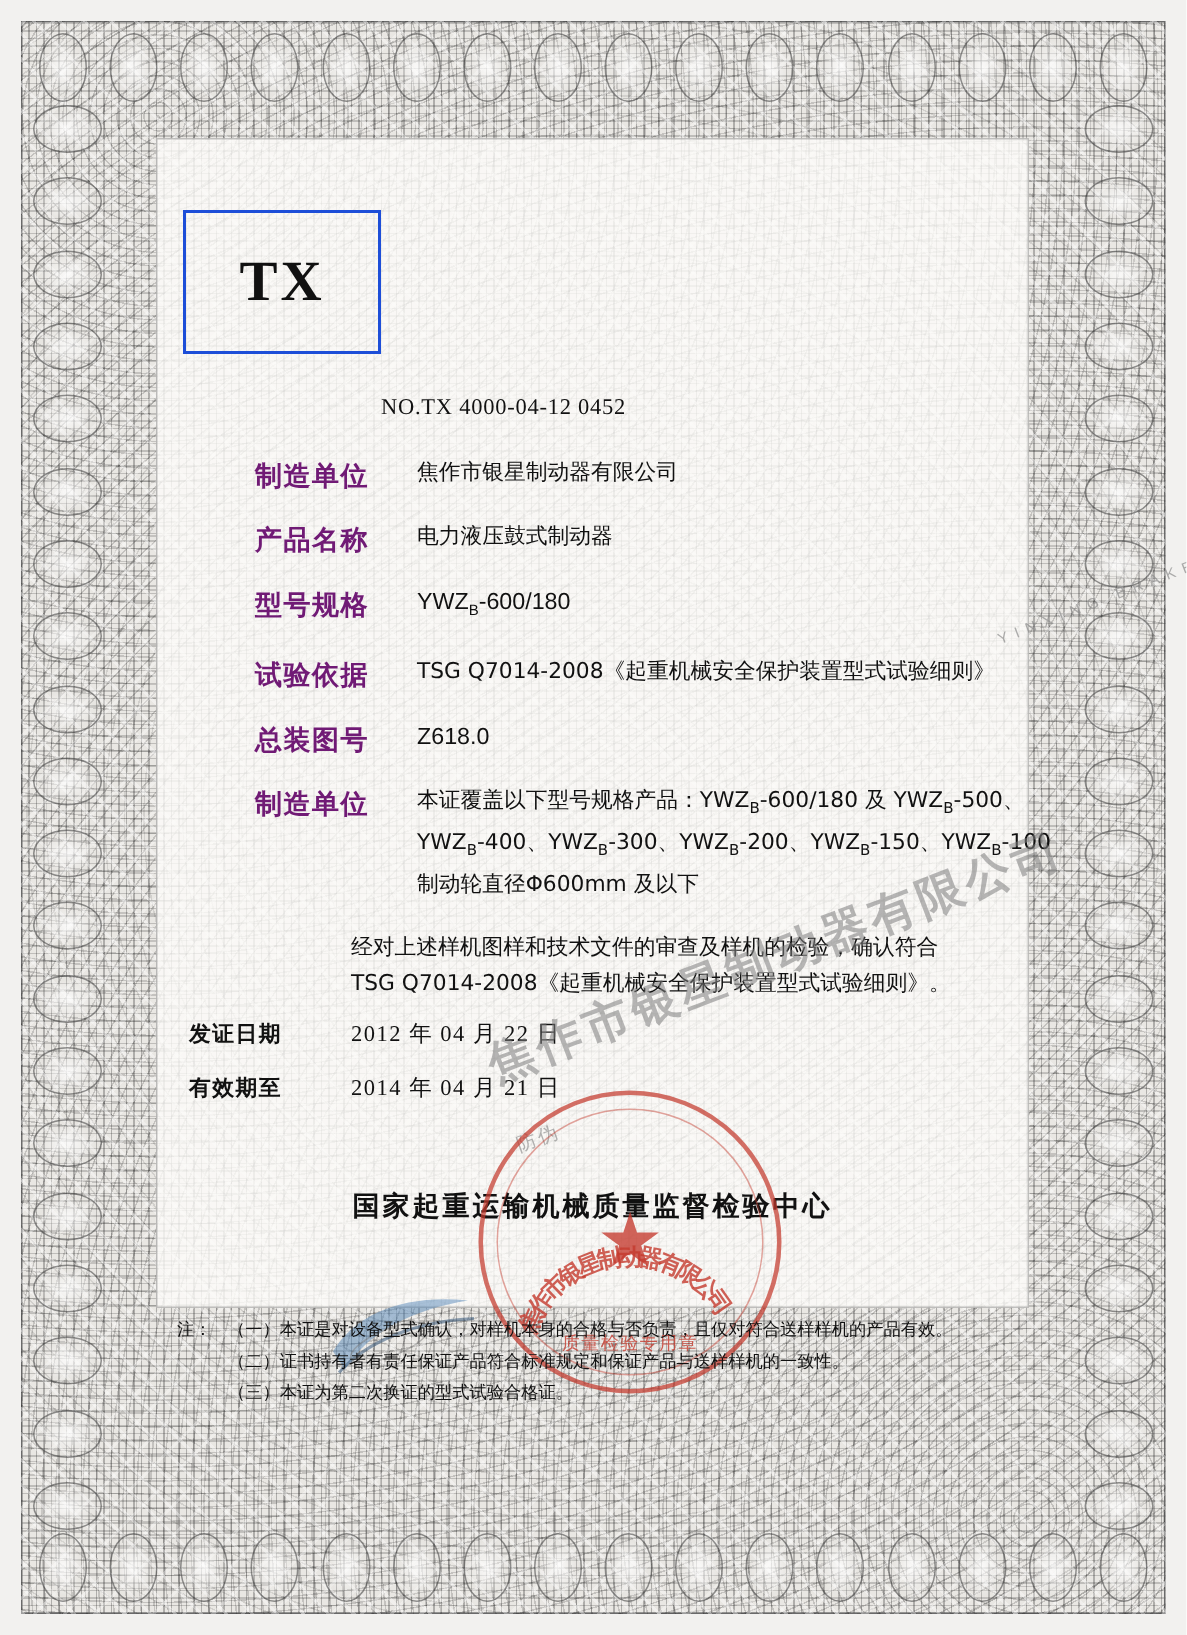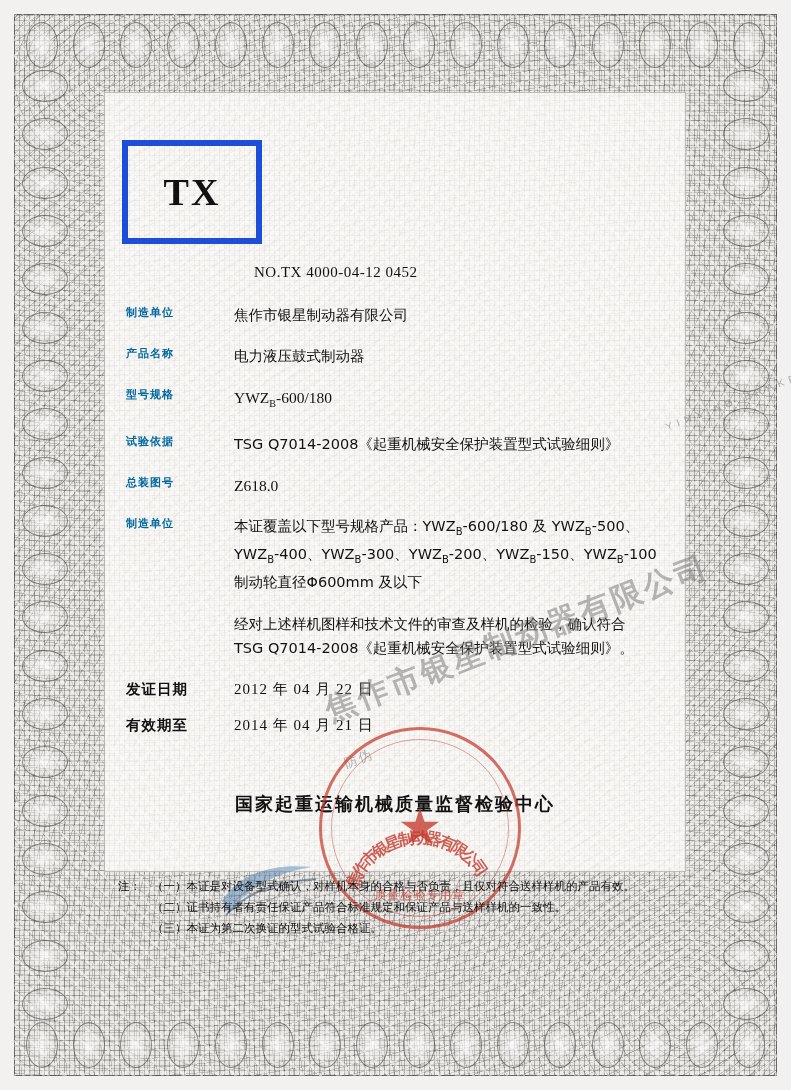--- a/index.html
+++ b/index.html
@@ -95,21 +95,21 @@
     height: 780px;
   }
 
   
   .tx-box {
     position: absolute;
     left: 18px;
     top: 48px;
     width: 128px;
     height: 92px;
-    border: 6px solid #1d4ed8;
+    border: 2px solid #1d4ed8;
     display: flex;
     align-items: center;
     justify-content: center;
   }
   .tx-box .tx-text {
     font-family: "Liberation Serif", serif;
     font-weight: bold;
     font-size: 38px;
     letter-spacing: 2px;
   }
@@ -158,33 +158,34 @@
   .field-row {
     display: flex;
     align-items: flex-start;
     margin-bottom: 18px;
   }
   .field-label {
     width: 108px;
     flex: none;
     font-family: "DejaVu Sans", sans-serif;
     font-weight: bold;
-    font-size: 11px;
+    font-size: 18px;
     letter-spacing: 1px;
-    color: #0369a1;
+    color: #701a75;
     padding-top: 1px;
+    margin-left: 44px;
   }
   .field-value {
     font-family: "DejaVu Sans", sans-serif;
     font-size: 14.5px;
     line-height: 23px;
     color: #111;
   }
   .field-value.serif {
-    font-family: Liberation Serif, serif;
+    font-family: Liberation Sans, sans-serif;
     font-size: 15.5px;
     text-align: center;
   }
   sub { font-size: 10px; }
 
   .coverage-line { white-space: nowrap; }
 
   .paragraph {
     margin-top: 16px;
     margin-left: 108px;

